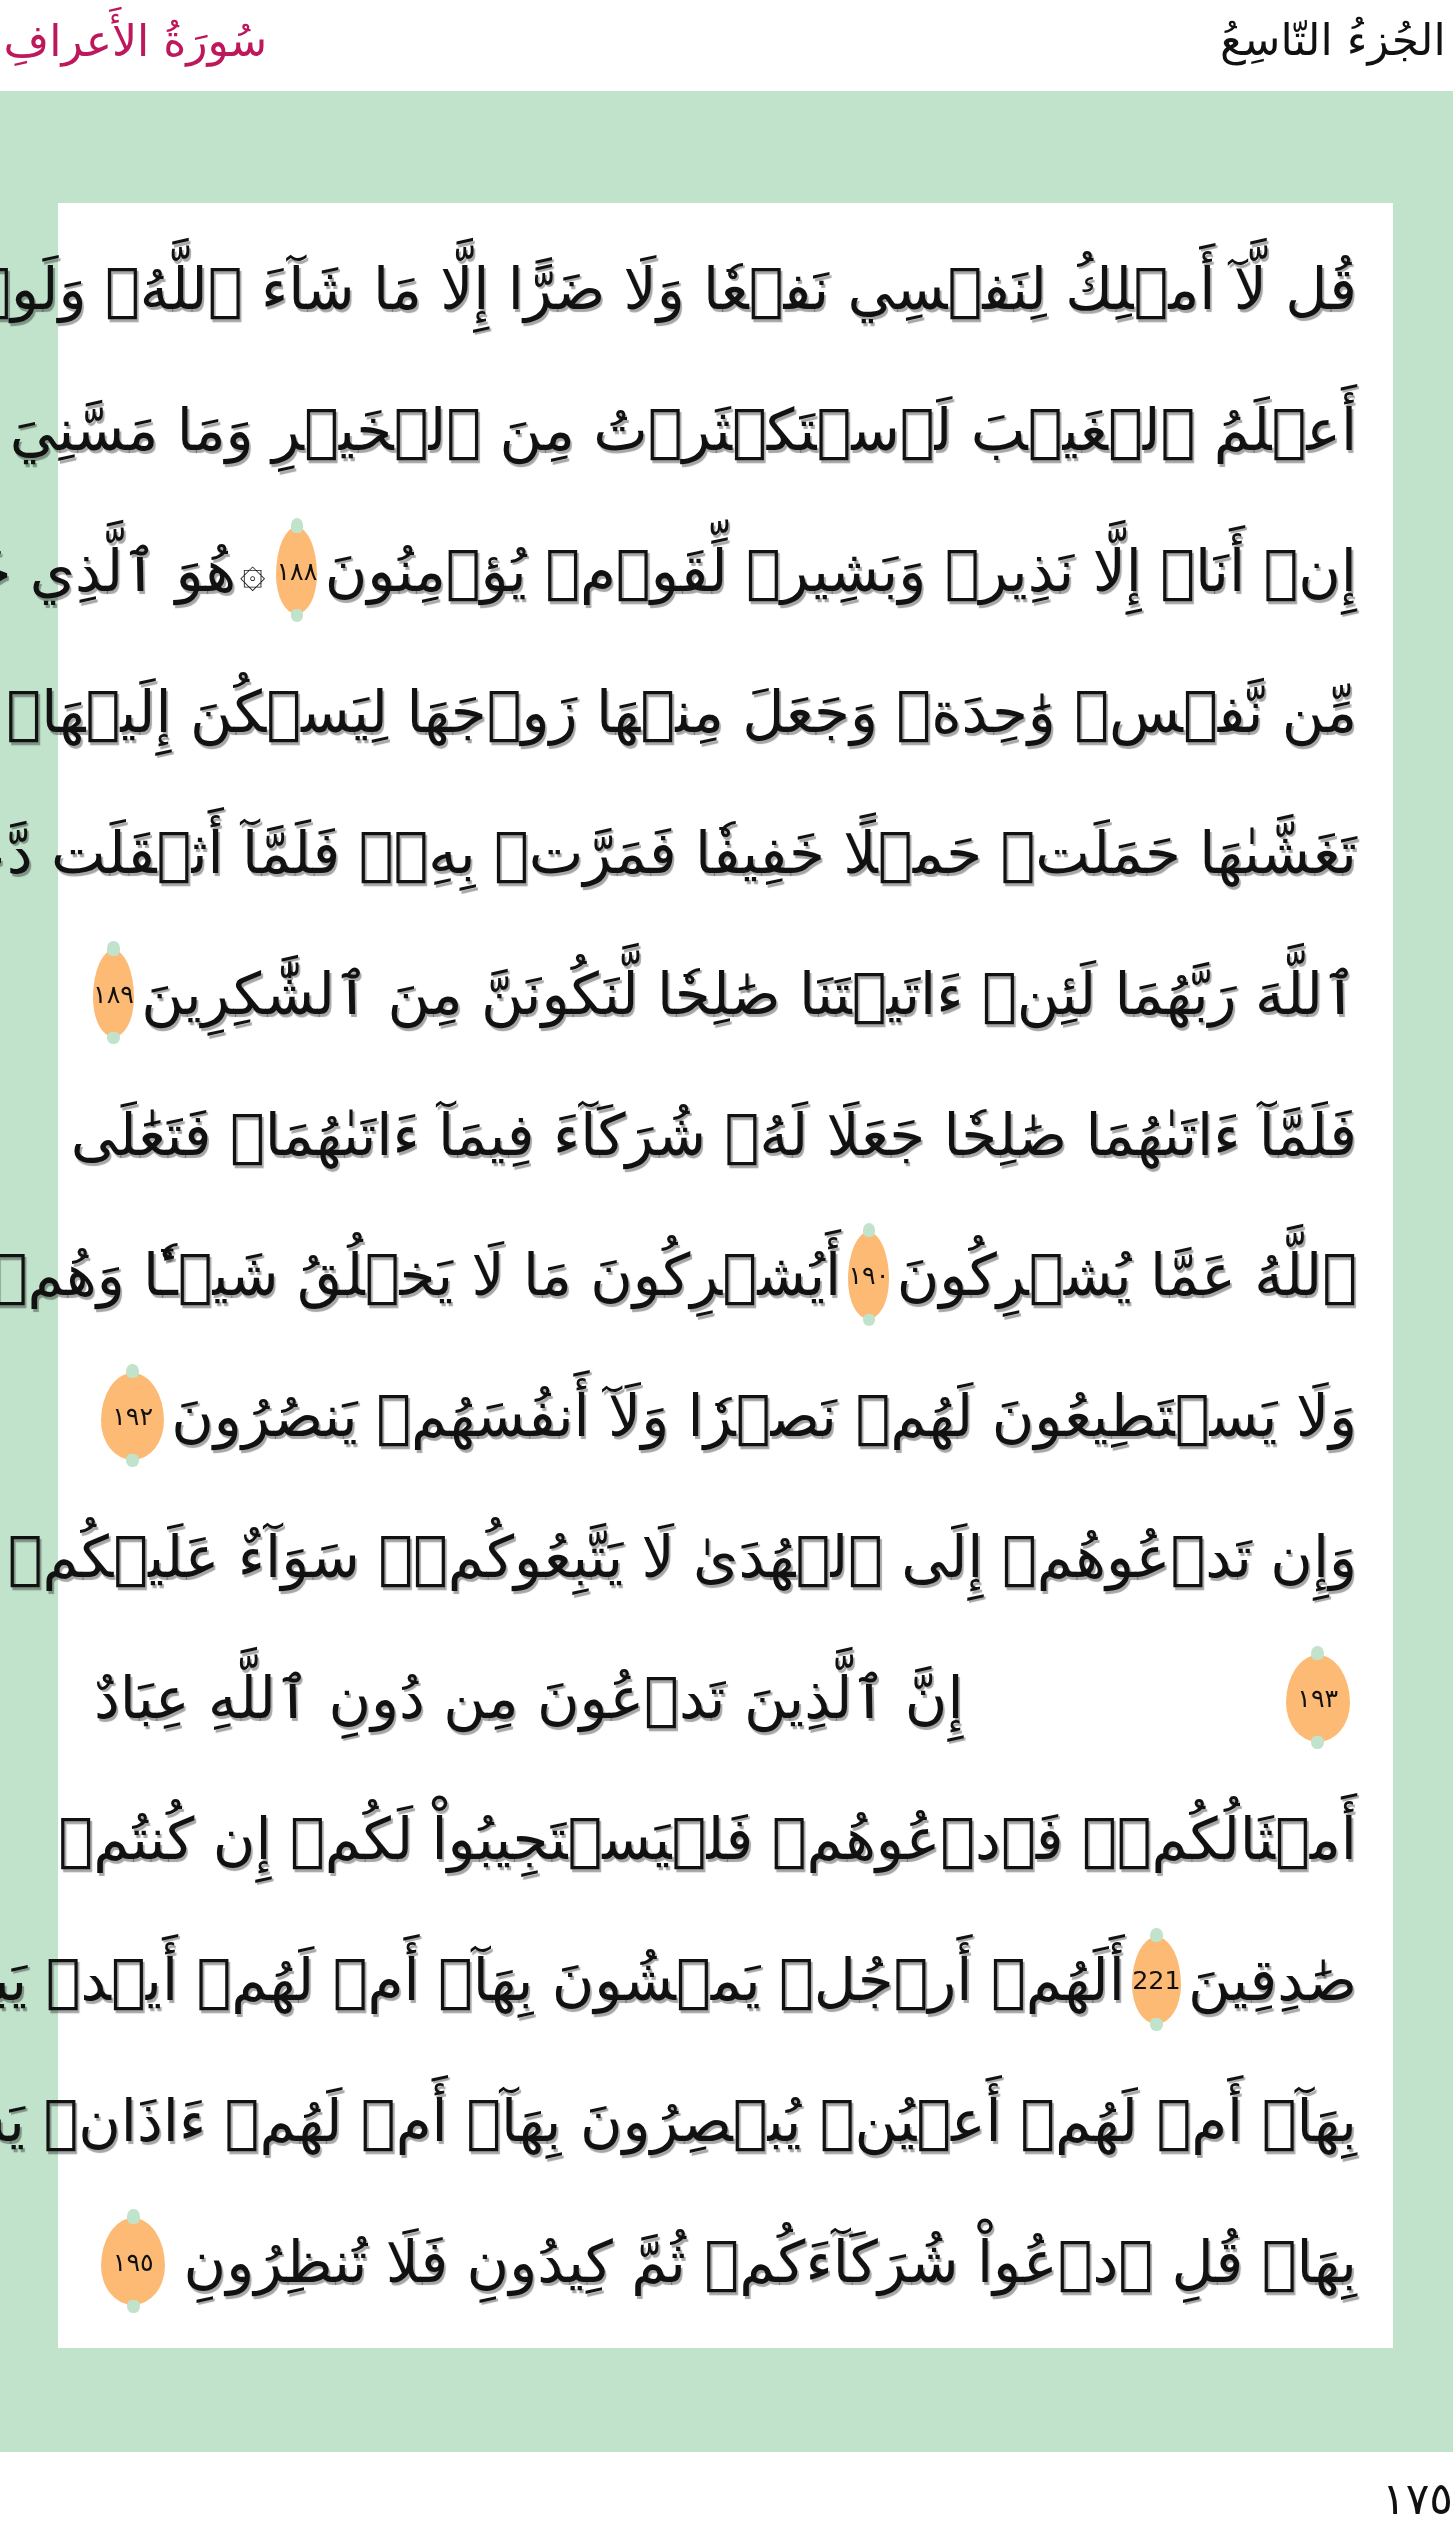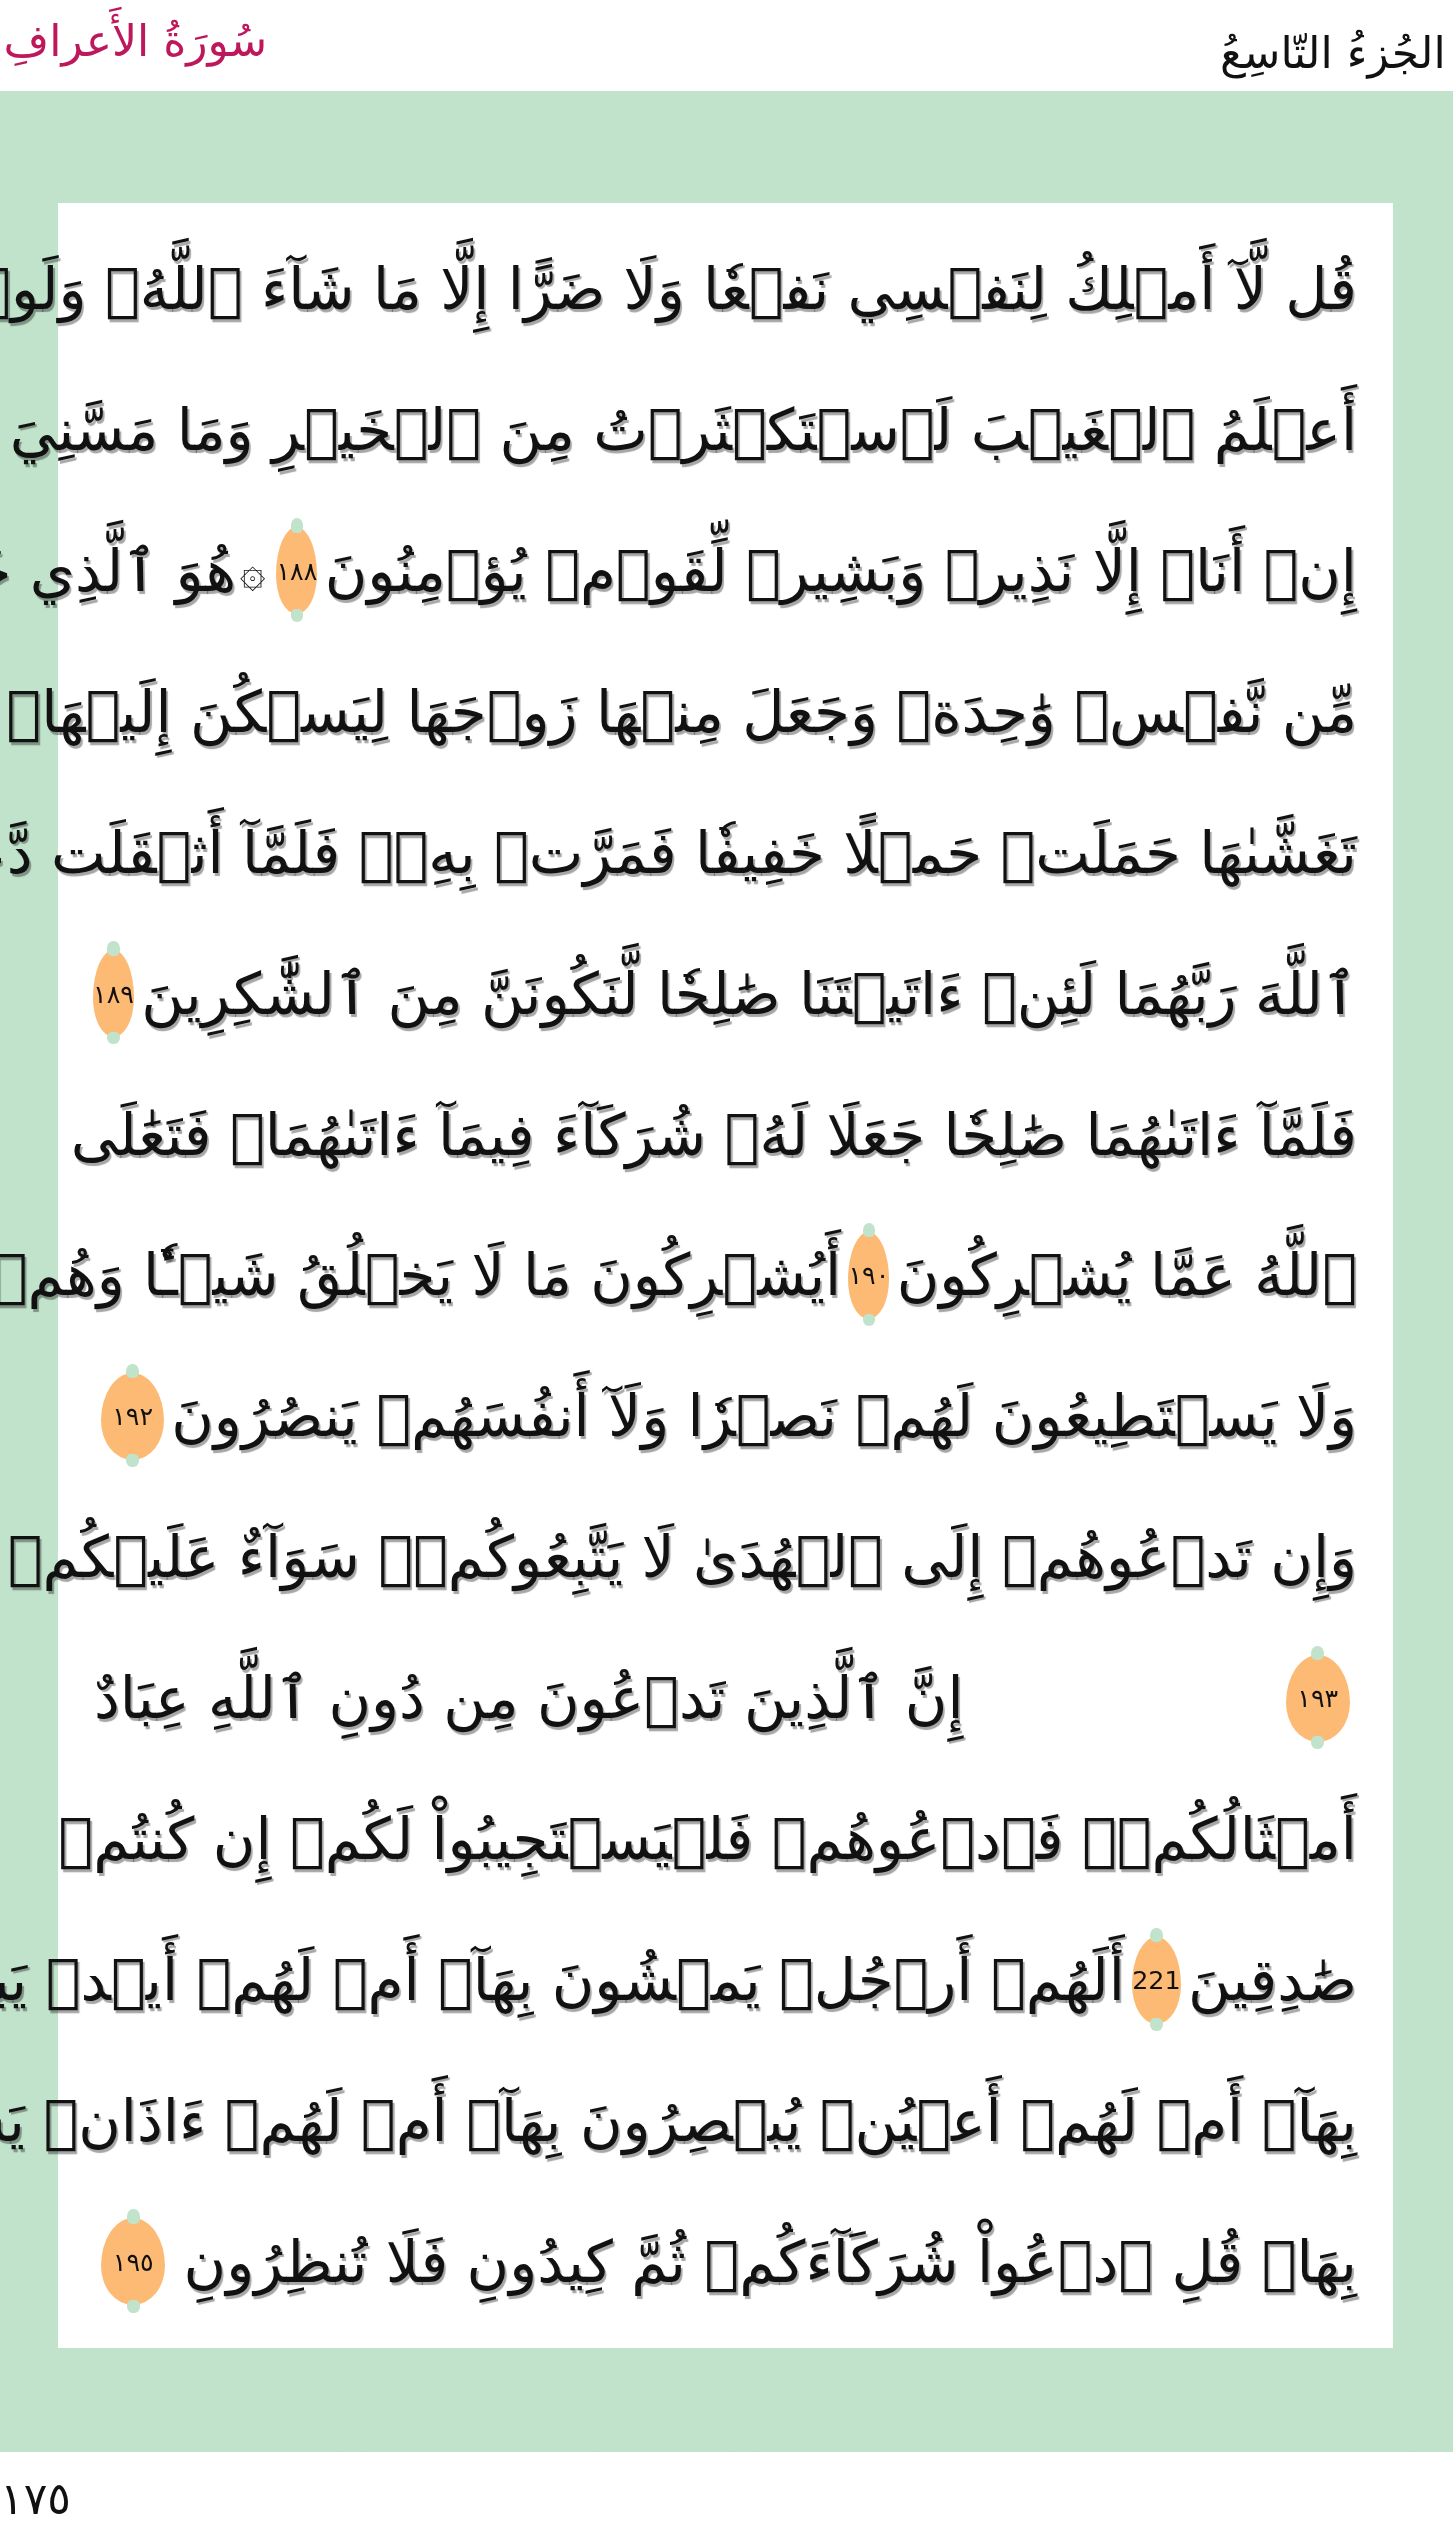--- a/index.html
+++ b/index.html
@@ -16,21 +16,21 @@
     }
     .header {
       position: absolute;
       top: 0;
       left: 0;
       width: 1453px;
       height: 91px;
     }
     .header-juz {
       position: absolute;
-      top: 17px;
+      top: 4px;
       right: 7.3px;
       font-size: 44px;
       line-height: 71px;
       color: #111;
       direction: rtl;
       font-family: "DejaVu Sans", sans-serif;
     }
     .header-surah {
       position: absolute;
       top: 5.4px;
@@ -135,21 +135,21 @@
       font-size: 44px;
       color: #111;
       text-shadow: none;
       margin: 0 3.6px;
     }
     .page-number {
       position: absolute;
       left: 0;
       width: 1453px;
       top: 2472px;
-      text-align: left;
+      text-align: right;
       font-size: 44px;
       line-height: 53px;
       color: #111;
       font-family: "DejaVu Sans", sans-serif;
     }
   </style>
 </head>
 <body>
 
 <div class="header">

